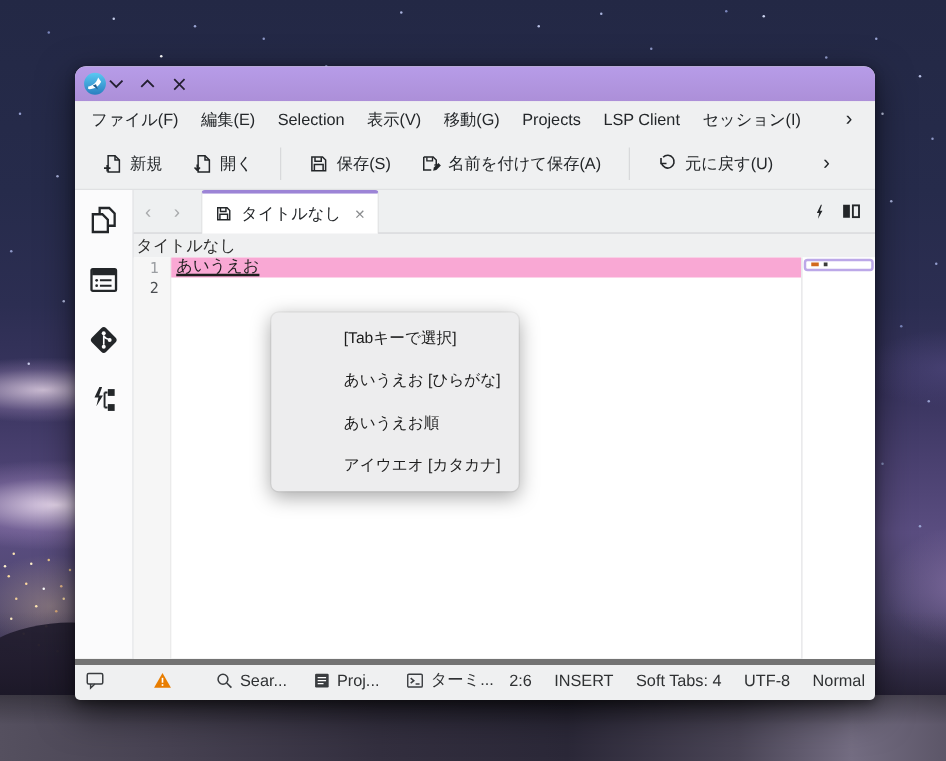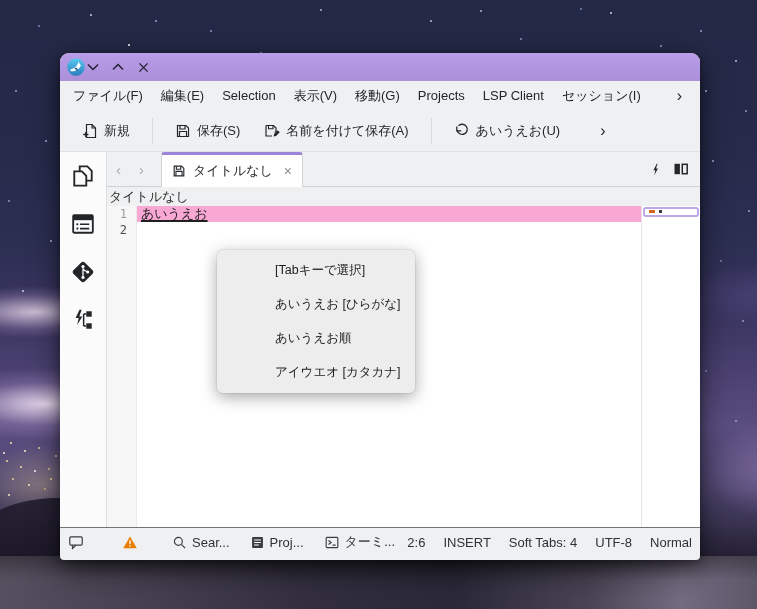--- a/index.html
+++ b/index.html
@@ -105,21 +105,21 @@
     font-size:13px; color:#1f1f1f; padding-left:4px; cursor:text; }
   .codeline { height:16px; line-height:16px; white-space:pre; }
   .codeline.current { background:#f9a8d4; margin-left:-4px; padding-left:4px; }
   .preedit { text-decoration:underline; text-decoration-thickness:1.5px; text-underline-offset:2px; }
   .scrollcol { width:59px; background:#fff; border-left:1px solid #e4e4e6; position:relative; }
   .slider { position:absolute; left:1px; right:1px; top:1px; height:10px;
     border:2px solid #bca8e8; border-radius:3px; background:#fff; }
   .slider .m1 { position:absolute; left:4px; top:1px; width:6px; height:3px; background:#d2691e; }
   .slider .m2 { position:absolute; left:14px; top:1px; width:3px; height:3px; background:#3a3a3a; }
 
-  .statusbar { height:29px; background:#eff0f1; border-top:1px solid #737373;
+  .statusbar { height:29px; background:#eff0f1; border-top:5px solid #737373;
     display:flex; align-items:center; font-size:13px; color:#2f3133; padding:0 8px; }
   .sb-ico { display:flex; align-items:center; background:none; border:none; cursor:pointer; padding:0; }
   .sb-tool { display:flex; align-items:center; gap:5px; background:none; border:none;
     font-size:13px; color:#2f3133; cursor:pointer; font-family:inherit; }
   .sb-right { margin-left:auto; display:flex; gap:18px; align-items:center; }
   .sb-stat { cursor:pointer; }
 
   .ime { position:absolute; left:157px; top:197px; z-index:50; background:#ededee;
     border-radius:6px; padding:13px 14px; display:flex; flex-direction:column; gap:19px;
     font-size:12.5px; color:#1c1c1c; white-space:nowrap;
@@ -190,20 +190,28 @@
 
     <div class="toolbar">
       <button class="tbtn">
         <svg viewBox="0 0 16 16" width="16" height="16">
             <path d="M4.5 1.5h5.5l3.5 3.5v9.5h-9z" fill="none" stroke="#232629" stroke-width="1.2"></path>
             <path d="M10 1.5v3.5h3.5" fill="none" stroke="#232629" stroke-width="1.2"></path>
             <path d="M1.2 11.5h5.2M3.8 8.9v5.2" stroke="#232629" stroke-width="1.4"></path>
           </svg>
         <span>新規</span>
       </button>
+      <button class="tbtn">
+        <svg viewBox="0 0 16 16" width="16" height="16">
+            <path d="M4.5 1.5h5.5l3.5 3.5v9.5h-9z" fill="none" stroke="#232629" stroke-width="1.2"></path>
+            <path d="M10 1.5v3.5h3.5" fill="none" stroke="#232629" stroke-width="1.2"></path>
+            <path d="M3.8 8.5v4.5M1.6 11l2.2 2.2L6 11" fill="none" stroke="#232629" stroke-width="1.3"></path>
+          </svg>
+        <span>開く</span>
+      </button>
       <div class="tsep"></div>
       <button class="tbtn">
         <svg viewBox="0 0 16 16" width="16" height="16">
             <path d="M2.5 2.5h8.5l2.5 2.5v8.5h-11z" fill="none" stroke="#232629" stroke-width="1.2"></path>
             <path d="M5 2.7v3.3h5V2.7" fill="none" stroke="#232629" stroke-width="1.2"></path>
             <path d="M4.5 13.3v-4.8h7v4.8" fill="none" stroke="#232629" stroke-width="1.2"></path>
           </svg>
         <span>保存(S)</span>
       </button>
       <button class="tbtn">
@@ -214,21 +222,21 @@
             <path d="M9.5 13.5l.6-2.6 3.6-3.6 2 2-3.6 3.6z" fill="#232629"></path>
           </svg>
         <span>名前を付けて保存(A)</span>
       </button>
       <div class="tsep"></div>
       <button class="tbtn">
         <svg viewBox="0 0 16 16" width="16" height="16">
             <path d="M2.8 3.4v4.4h4.4" fill="none" stroke="#232629" stroke-width="1.3"></path>
             <path d="M3.3 7.8a5.1 5.1 0 1 0 1.2-5" fill="none" stroke="#232629" stroke-width="1.3"></path>
           </svg>
-        <span>あいうえお(U)</span>
+        <span>元に戻す(U)</span>
       </button>
       <span class="toolbar-overflow">›</span>
     </div>
 
     <div class="body">
       <div class="sidebar">
         <button class="sbtn">
           <svg viewBox="0 0 22 22" width="24" height="24">
               <path d="M8 2.2h7l4 4v9h-11z" fill="#fbfbfc" stroke="#232629" stroke-width="1.7"></path>
               <path d="M3 6.8h7l4 4v9H3z" fill="#fbfbfc" stroke="#232629" stroke-width="1.7"></path>

